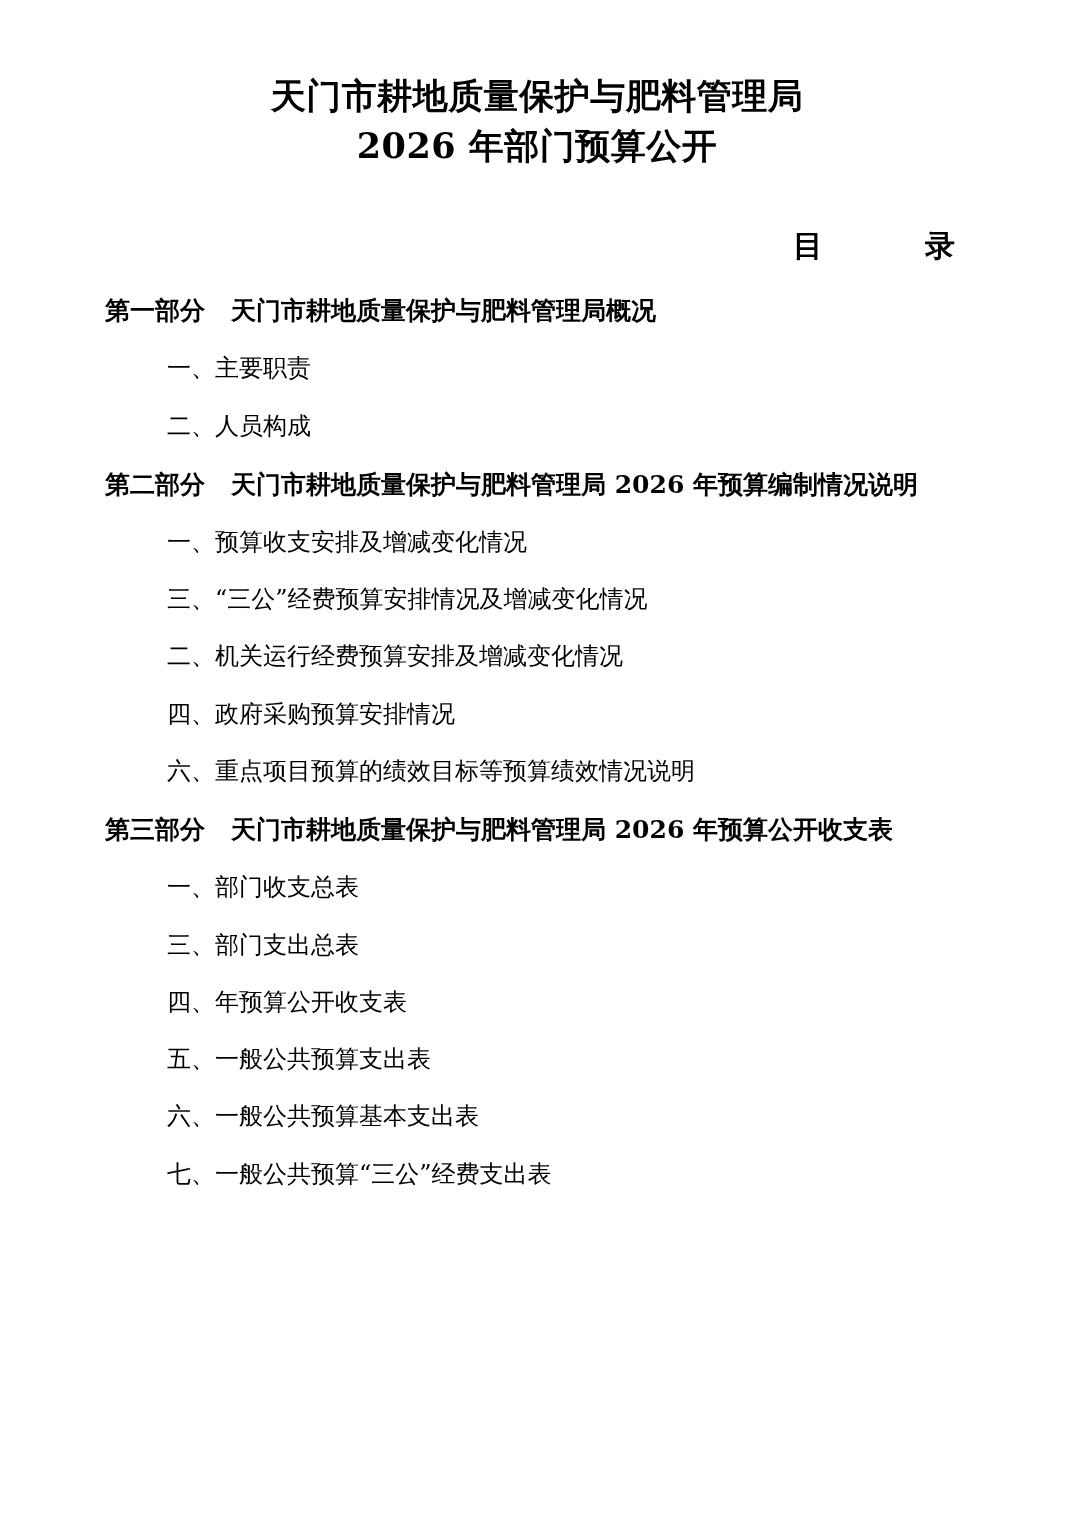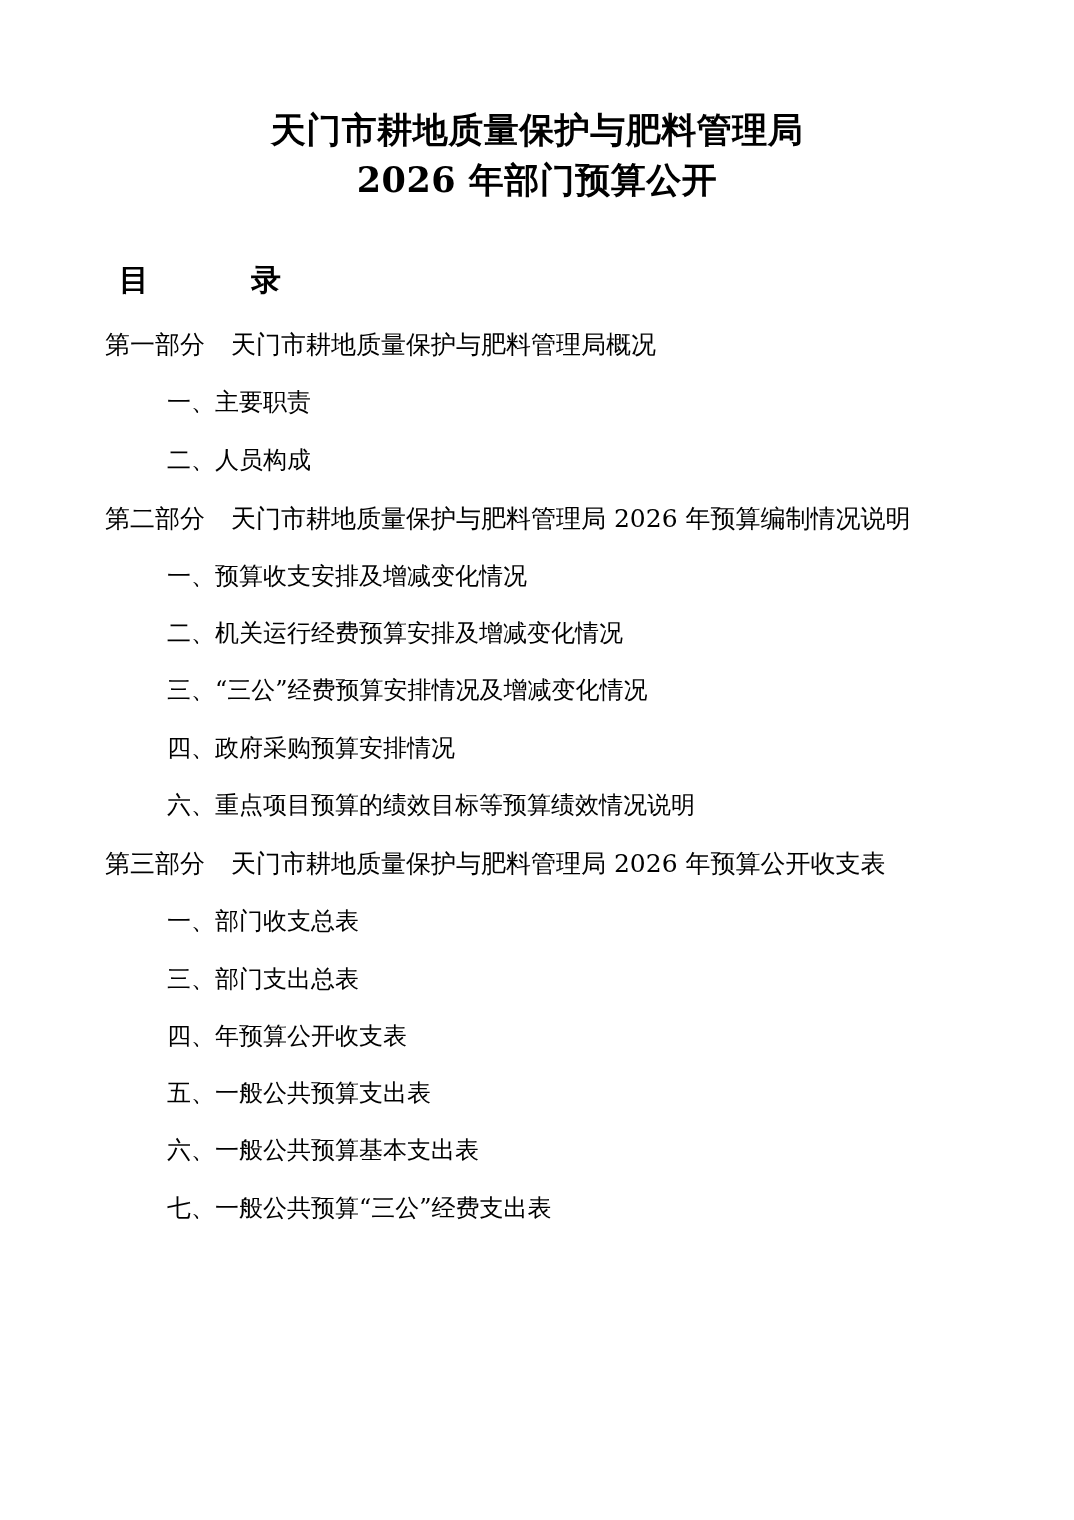--- a/index.html
+++ b/index.html
@@ -8,48 +8,48 @@
     background: #ffffff;
   }
   body {
     font-family: "DejaVu Serif", "Liberation Serif", serif;
     color: #000000;
   }
   .page {
     width: 1074px;
     height: 1520px;
     box-sizing: border-box;
-    padding: 105px 105px 80px 105px;
+    padding: 71px 105px 80px 105px;
     background: #ffffff;
     position: relative;
     overflow: hidden;
   }
   .doc-title {
     text-align: center;
     font-size: 35px;
     font-weight: bold;
     line-height: 1.42;
     letter-spacing: 0.5px;
   }
   .doc-title .line2 {
     display: block;
     text-align: center;
   }
   .toc-heading {
-    text-align: left;
+    text-align: right;
     font-size: 30px;
     font-weight: bold;
     margin-top: 56px;
     margin-bottom: 22px;
     letter-spacing: 14px;
     text-indent: 14px;
   }
   .part-title {
     font-size: 25px;
-    font-weight: normal;
+    font-weight: bold;
     line-height: 1.72;
     margin: 0;
     text-align: left;
   }
   .part-title .sp {
     display: inline-block;
     width: 26px;
   }
   .sub-item {
     font-size: 24px;
@@ -70,22 +70,22 @@
   </div>
 
   <div class="toc-heading">目　　录</div>
 
   <p class="part-title"><span>第一部分</span><span class="sp"></span><span>天门市耕地质量保护与肥料管理局概况</span></p>
   <p class="sub-item">一、主要职责</p>
   <p class="sub-item">二、人员构成</p>
 
   <p class="part-title"><span>第二部分</span><span class="sp"></span><span>天门市耕地质量保护与肥料管理局 2026 年预算编制情况说明</span></p>
   <p class="sub-item">一、预算收支安排及增减变化情况</p>
+  <p class="sub-item">三、“三公”经费预算安排情况及增减变化情况</p>
   <p class="sub-item">二、机关运行经费预算安排及增减变化情况</p>
-  <p class="sub-item">三、“三公”经费预算安排情况及增减变化情况</p>
   <p class="sub-item">四、政府采购预算安排情况</p>
   <p class="sub-item">六、重点项目预算的绩效目标等预算绩效情况说明</p>
 
   <p class="part-title"><span>第三部分</span><span class="sp"></span><span>天门市耕地质量保护与肥料管理局 2026 年预算公开收支表</span></p>
   <p class="sub-item">一、部门收支总表</p>
   <p class="sub-item">三、部门支出总表</p>
   <p class="sub-item">四、年预算公开收支表</p>
   <p class="sub-item">五、一般公共预算支出表</p>
   <p class="sub-item">六、一般公共预算基本支出表</p>
   <p class="sub-item">七、一般公共预算“三公”经费支出表</p>

